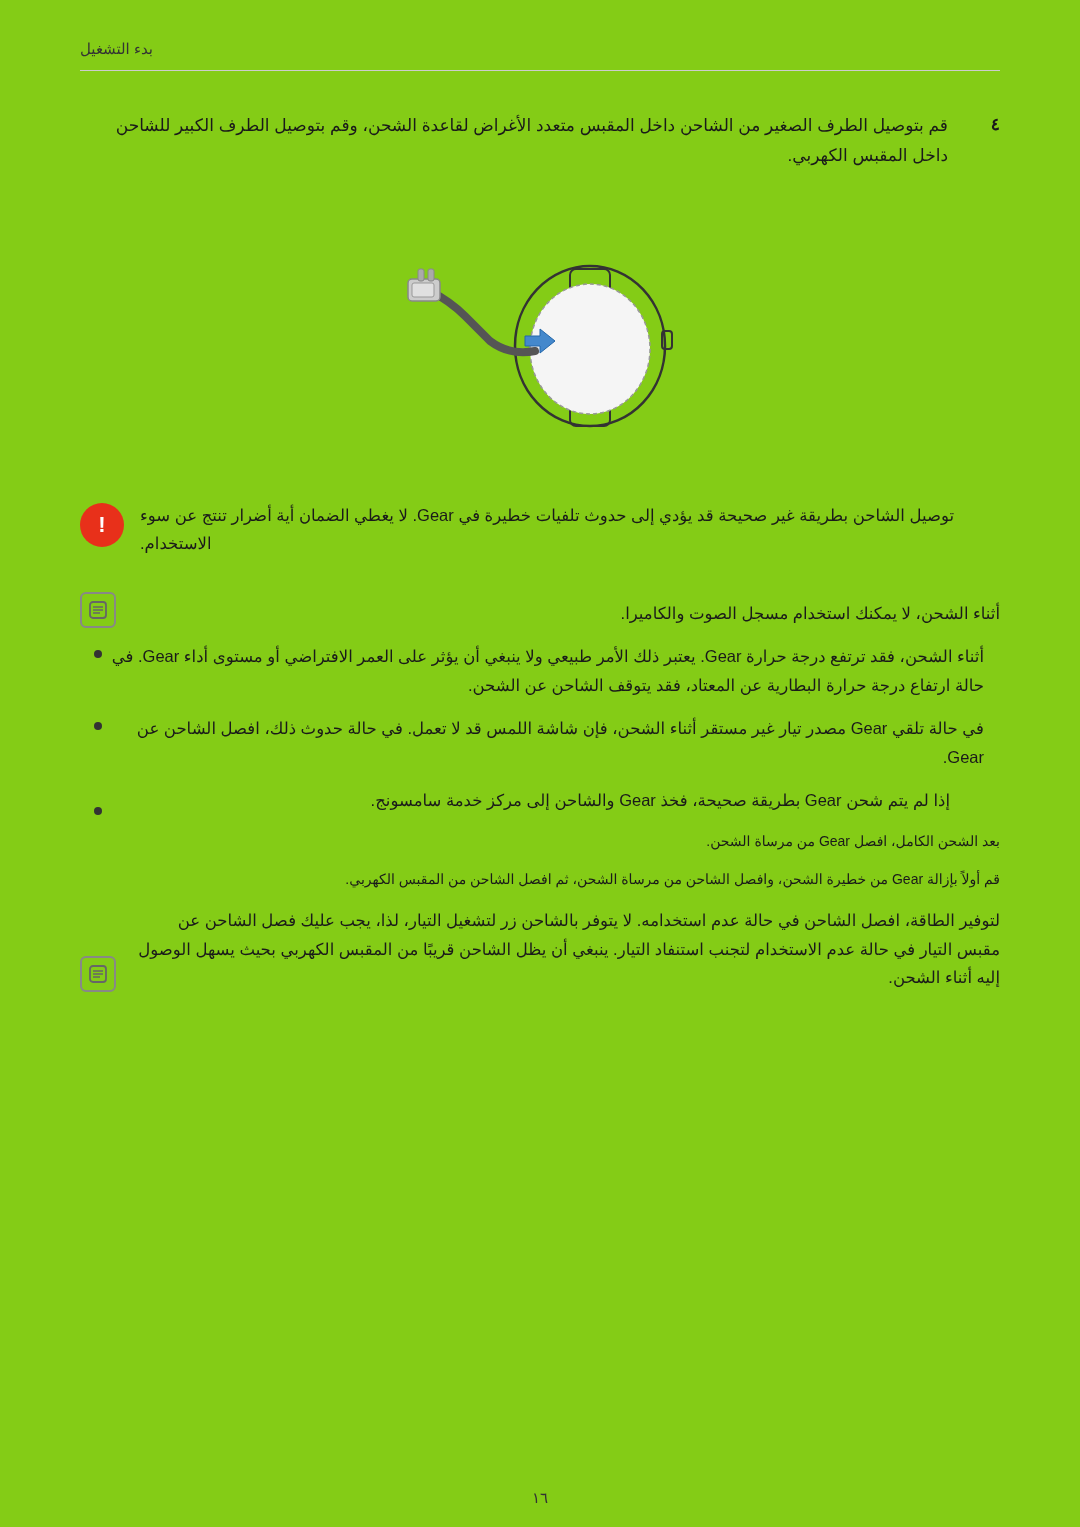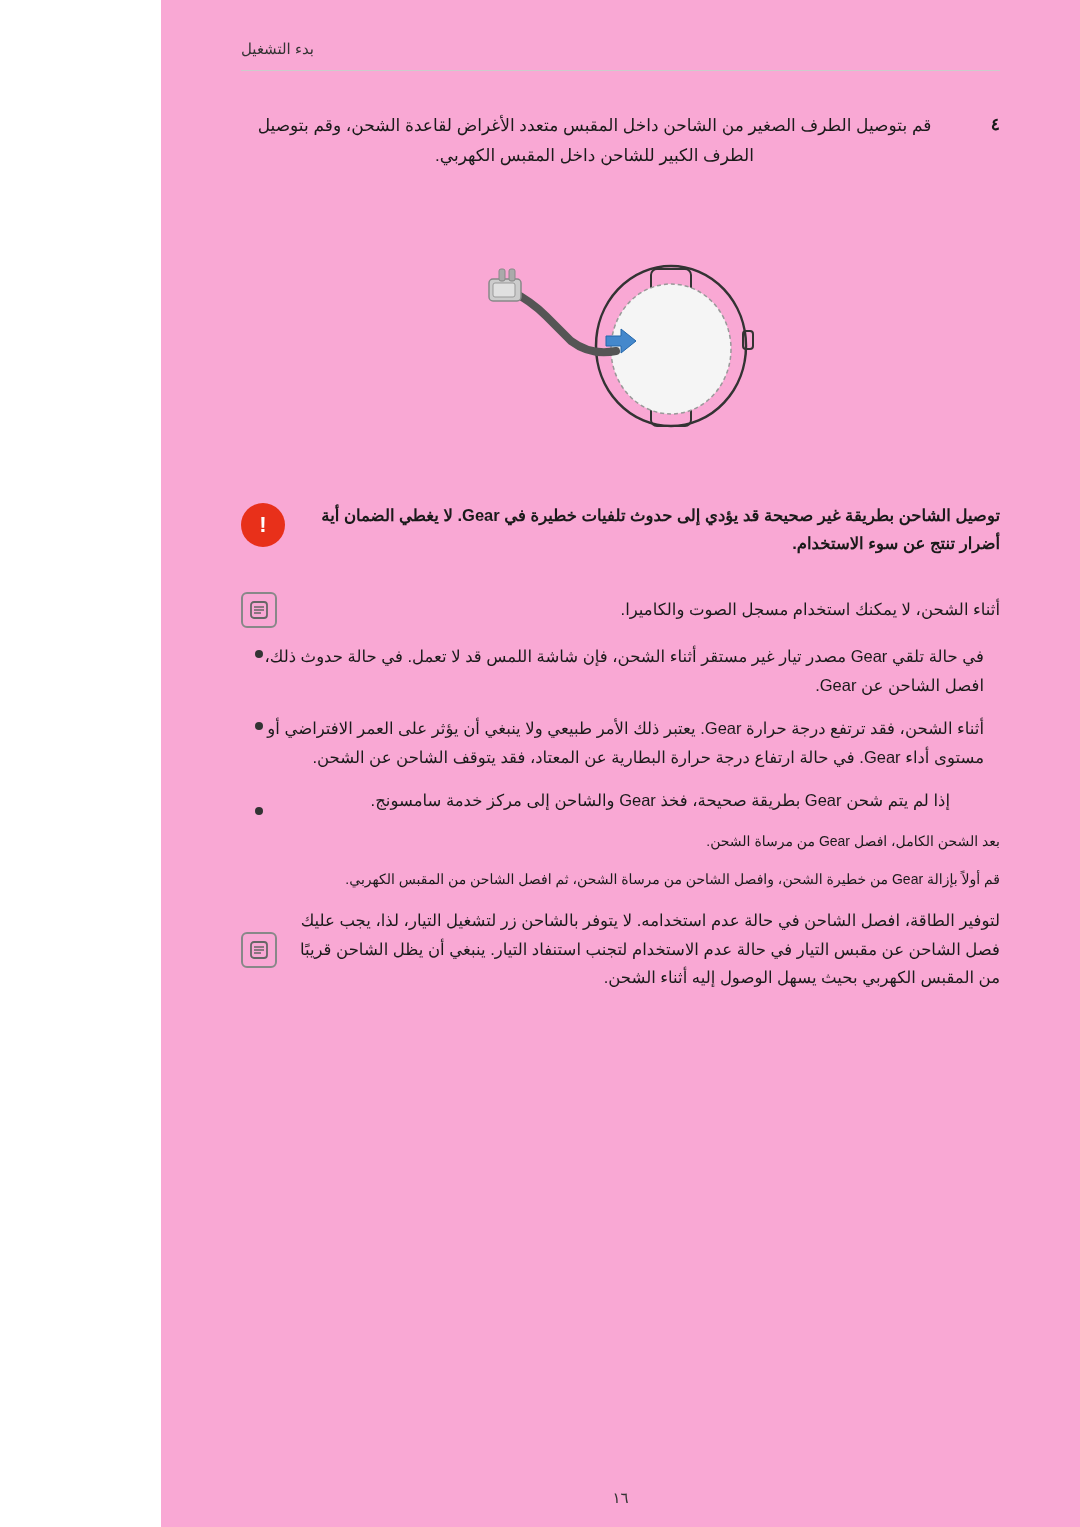--- a/index.html
+++ b/index.html
@@ -8,23 +8,23 @@
       background: #ffffff;
       font-family: 'Arial', 'Helvetica', sans-serif;
       width: 1080px;
       min-height: 1527px;
       position: relative;
       direction: rtl;
       color: #1a1a1a;
     }
 
     .page-container {
-      width: 919px;
+      width: 1080px;
       min-height: 1527px;
-      background: #f9a8d4;
+      background: #84cc16;
       padding: 40px 80px 60px 80px;
       position: relative;
     }
 
     
     .header-bar {
       display: flex;
       justify-content: flex-end;
       align-items: center;
       padding-bottom: 12px;
@@ -51,21 +51,21 @@
       min-width: 40px;
       text-align: right;
       margin-left: 12px;
       line-height: 1.6;
     }
 
     .section-text {
       font-size: 17px;
       line-height: 1.75;
       flex: 1;
-      text-align: center;
+      text-align: right;
     }
 
     
     .image-container {
       display: flex;
       justify-content: center;
       align-items: center;
       margin: 30px 0 36px 0;
     }
 
@@ -95,23 +95,22 @@
       justify-content: center;
       color: white;
       font-size: 22px;
       font-weight: bold;
       margin-top: 2px;
     }
 
     .warning-text {
       font-size: 16.5px;
       line-height: 1.75;
-      text-align: right;
-      flex: 1;
-      font-weight: bold;
+      text-align: left;
+      flex: 1;
     }
 
     
     .note-icon {
       width: 36px;
       height: 36px;
       min-width: 36px;
       border: 2px solid #888888;
       border-radius: 6px;
       display: flex;
@@ -150,21 +149,21 @@
     .sub-bullet-item {
       display: flex;
       align-items: flex-end;
       margin-bottom: 14px;
       padding-right: 50px;
     }
 
     
     .note-row {
       display: flex;
-      align-items: center;
+      align-items: flex-end;
       gap: 16px;
       margin-bottom: 14px;
     }
 
     .note-text {
       font-size: 16.5px;
       line-height: 1.75;
       text-align: right;
       flex: 1;
     }
@@ -242,28 +241,28 @@
         <rect x="2" y="2" width="16" height="16" rx="3" stroke="#666" stroke-width="1.8"></rect>
         <line x1="5" y1="7" x2="15" y2="7" stroke="#666" stroke-width="1.5"></line>
         <line x1="5" y1="10" x2="15" y2="10" stroke="#666" stroke-width="1.5"></line>
         <line x1="5" y1="13" x2="12" y2="13" stroke="#666" stroke-width="1.5"></line>
       </svg>
     </div>
   </div>
 
   <div class="bullet-item">
     <span class="bullet-text">
-      <span>في حالة تلقي Gear مصدر تيار غير مستقر أثناء الشحن، فإن شاشة اللمس قد لا تعمل. في حالة حدوث ذلك، افصل الشاحن عن Gear.</span>
+      <span>أثناء الشحن، فقد ترتفع درجة حرارة Gear. يعتبر ذلك الأمر طبيعي ولا ينبغي أن يؤثر على العمر الافتراضي أو مستوى أداء Gear. في حالة ارتفاع درجة حرارة البطارية عن المعتاد، فقد يتوقف الشاحن عن الشحن.</span>
     </span>
     <div class="bullet-dot"></div>
   </div>
 
   <div class="bullet-item">
     <span class="bullet-text">
-      <span>أثناء الشحن، فقد ترتفع درجة حرارة Gear. يعتبر ذلك الأمر طبيعي ولا ينبغي أن يؤثر على العمر الافتراضي أو مستوى أداء Gear. في حالة ارتفاع درجة حرارة البطارية عن المعتاد، فقد يتوقف الشاحن عن الشحن.</span>
+      <span>في حالة تلقي Gear مصدر تيار غير مستقر أثناء الشحن، فإن شاشة اللمس قد لا تعمل. في حالة حدوث ذلك، افصل الشاحن عن Gear.</span>
     </span>
     <div class="bullet-dot"></div>
   </div>
 
   <div class="sub-bullet-item">
     <span class="bullet-text">
       <span>إذا لم يتم شحن Gear بطريقة صحيحة، فخذ Gear والشاحن إلى مركز خدمة سامسونج.</span>
     </span>
     <div class="bullet-dot"></div>
   </div>

